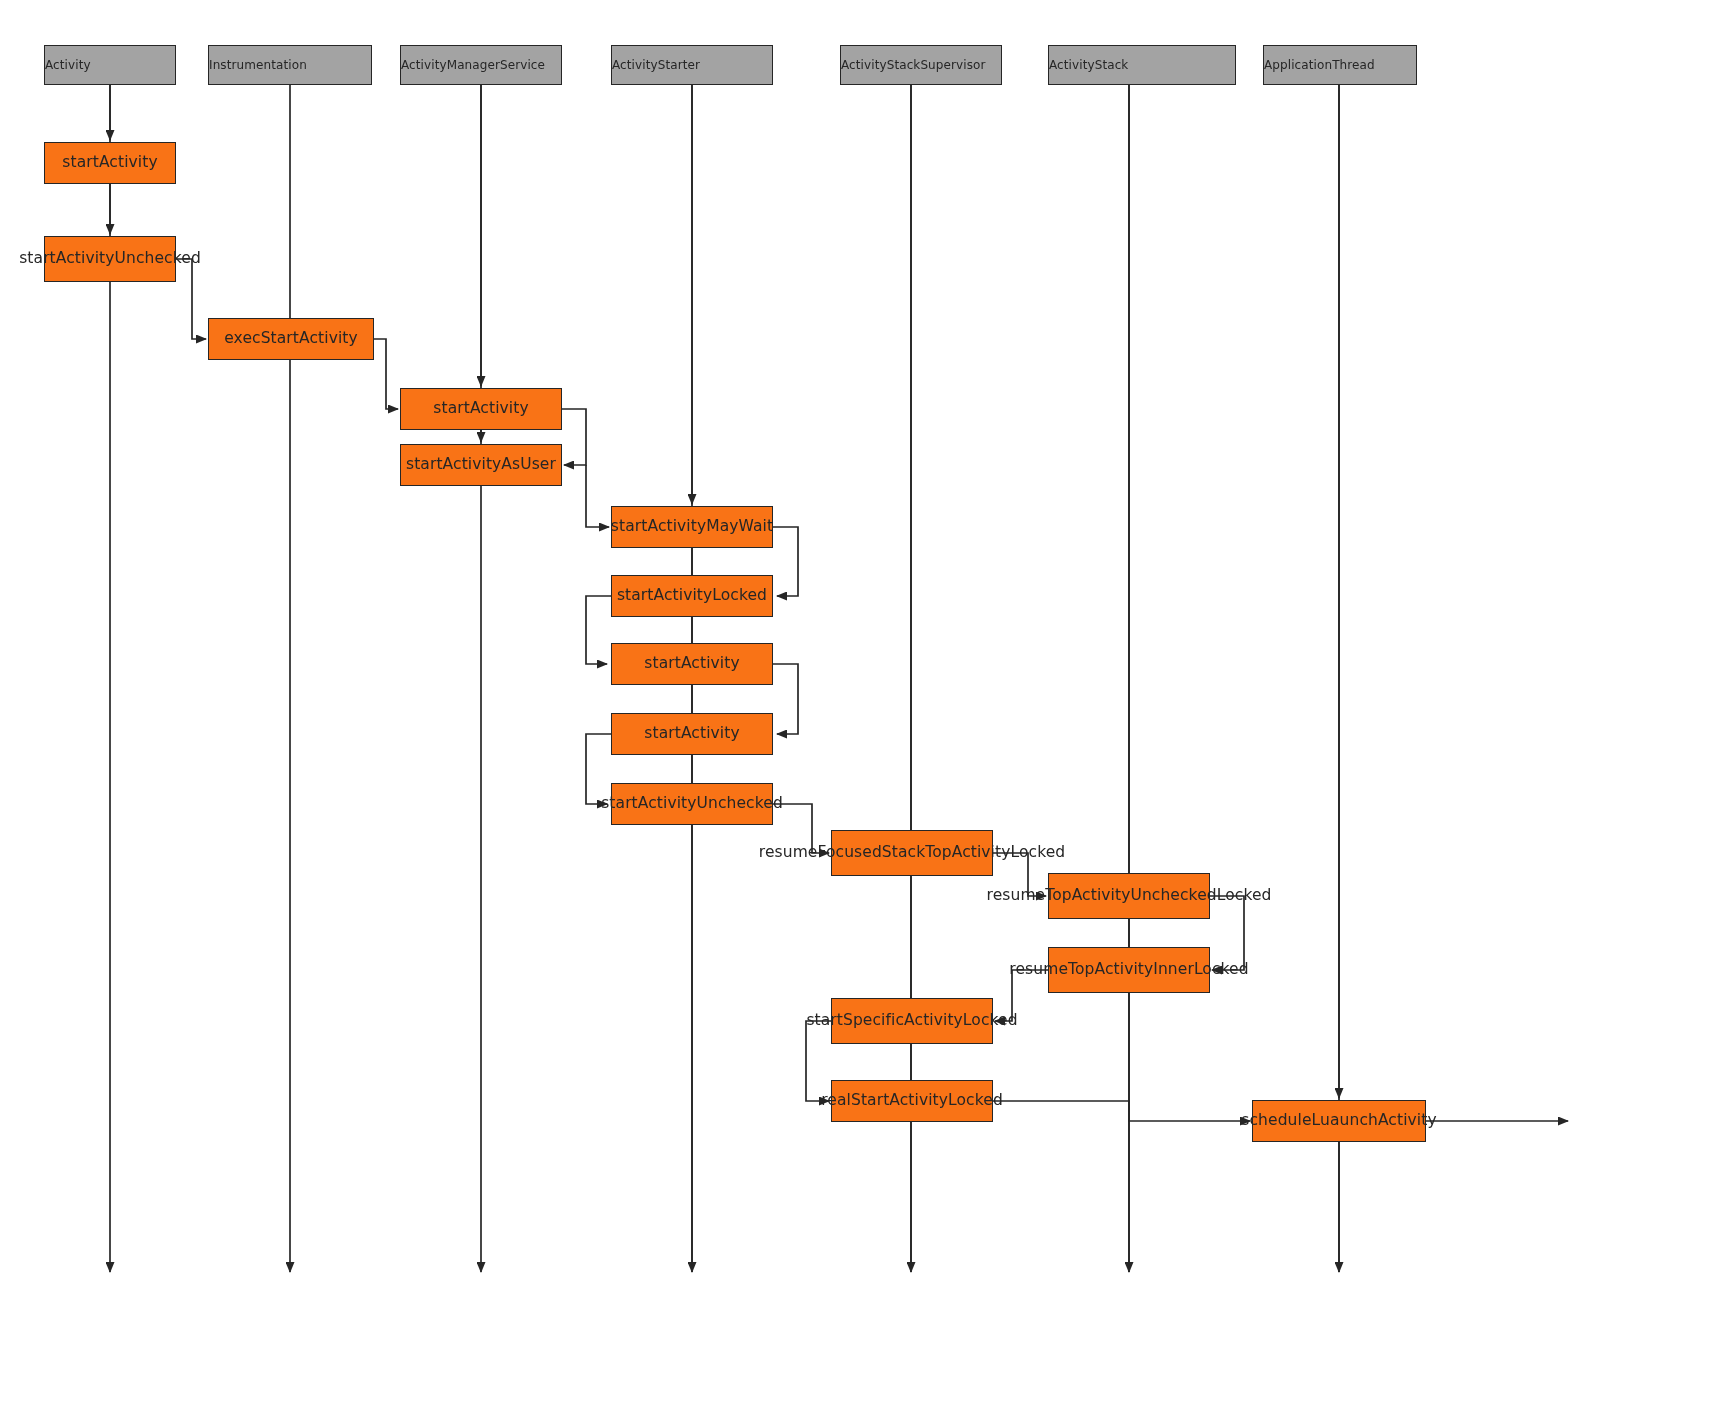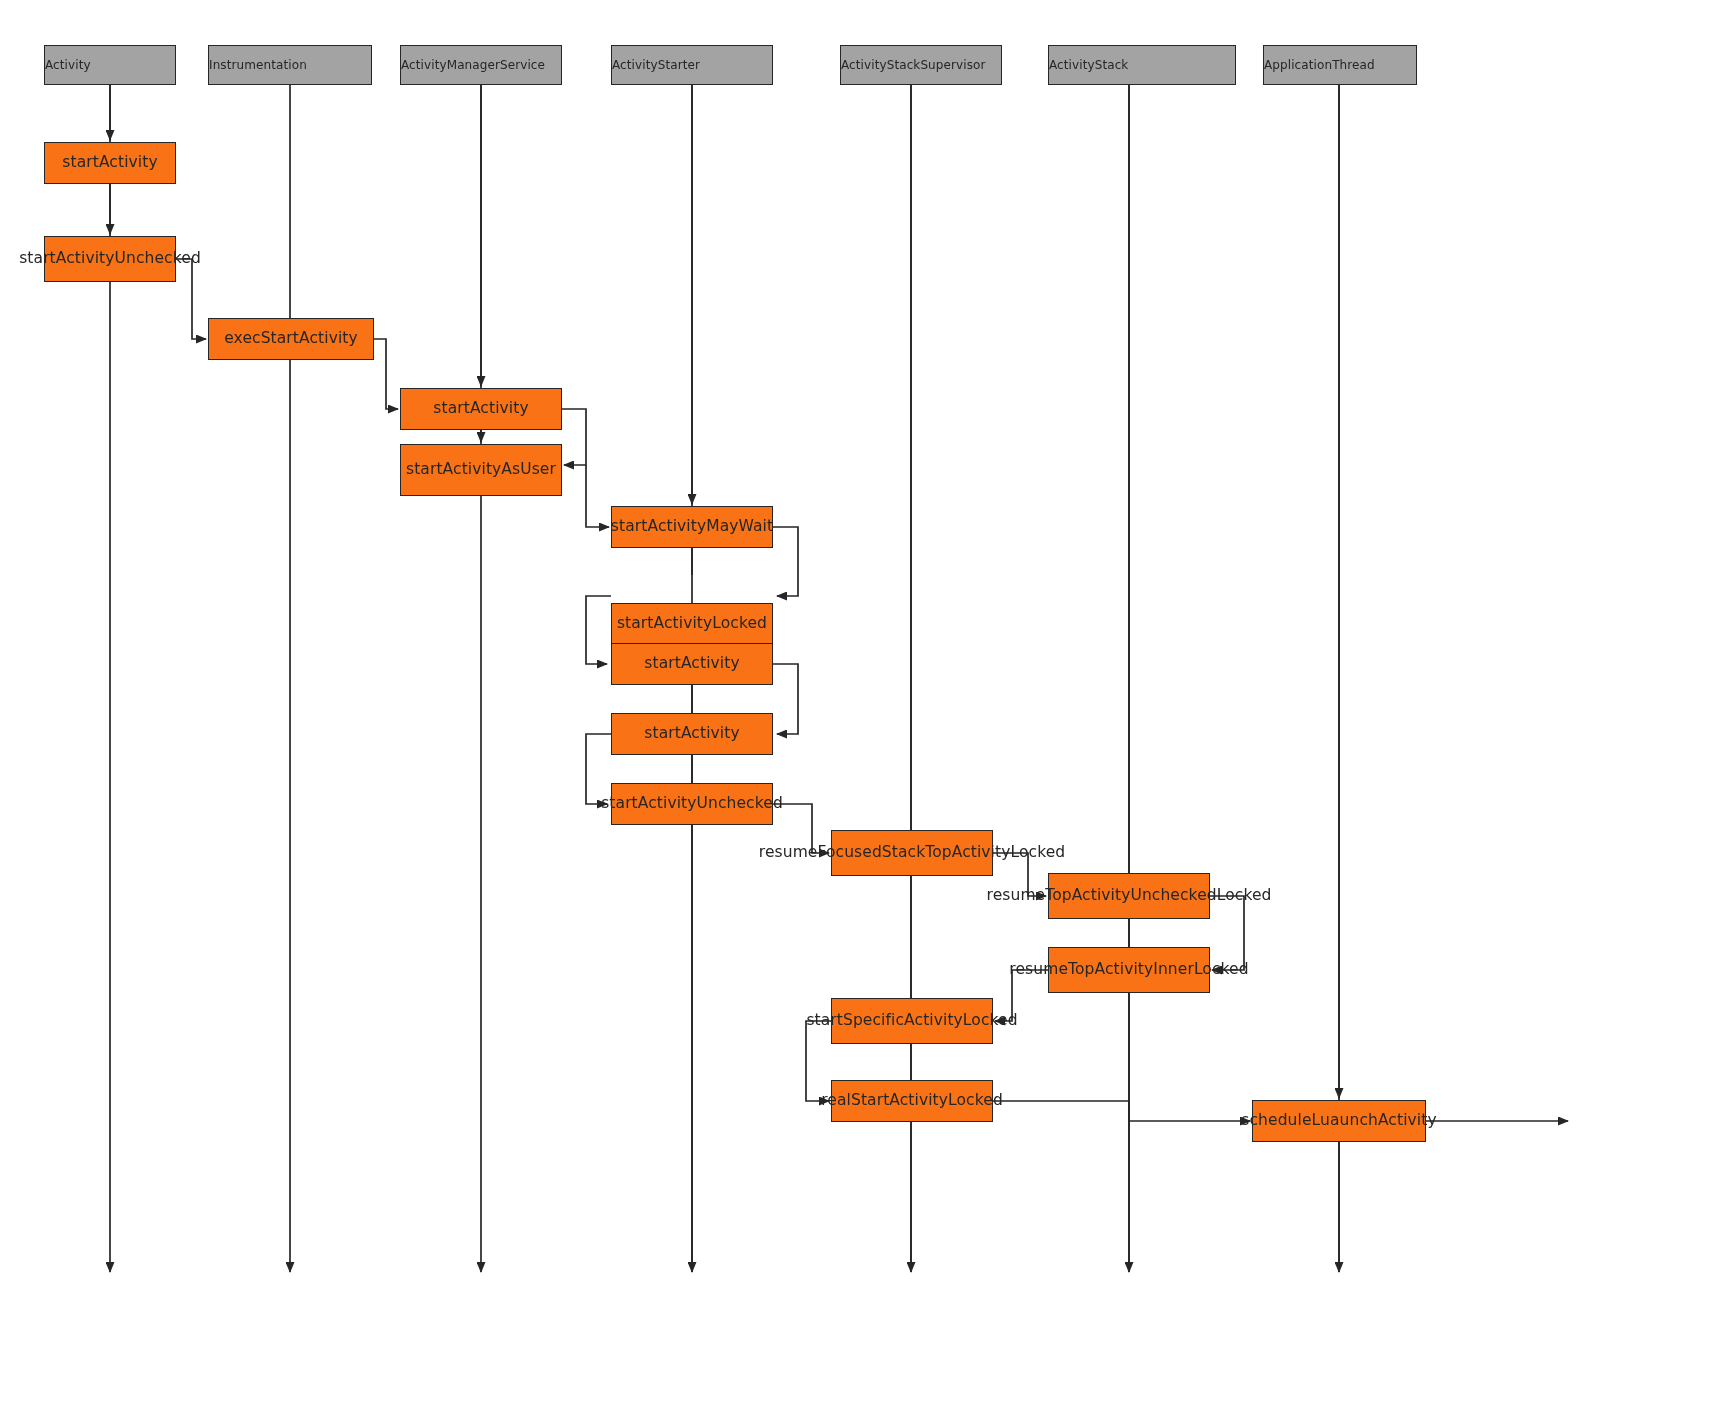--- a/index.html
+++ b/index.html
@@ -164,27 +164,27 @@
   </div>
   <div class="msg-box" style="left:44px;  top:236px;  width:132px; height:46px;">
     <span>startActivityUnchecked</span>
   </div>
   <div class="msg-box" style="left:208px; top:318px;  width:166px; height:42px;">
     <span>execStartActivity</span>
   </div>
   <div class="msg-box" style="left:400px; top:388px;  width:162px; height:42px;">
     <span>startActivity</span>
   </div>
-  <div class="msg-box" style="left:400px; top:444px;  width:162px; height:52px;">
+  <div class="msg-box" style="left:400px; top:444px;  width:162px; height:42px;">
     <span>startActivityAsUser</span>
   </div>
   <div class="msg-box" style="left:611px; top:506px;  width:162px; height:42px;">
     <span>startActivityMayWait</span>
   </div>
-  <div class="msg-box" style="left:611px; top:575px;  width:162px; height:42px;margin-top:28px;">
+  <div class="msg-box" style="left:611px; top:575px;  width:162px; height:42px;">
     <span>startActivityLocked</span>
   </div>
   <div class="msg-box" style="left:611px; top:643px;  width:162px; height:42px;">
     <span>startActivity</span>
   </div>
   <div class="msg-box" style="left:611px; top:713px;  width:162px; height:42px;">
     <span>startActivity</span>
   </div>
   <div class="msg-box" style="left:611px; top:783px;  width:162px; height:42px;">
     <span>startActivityUnchecked</span>

